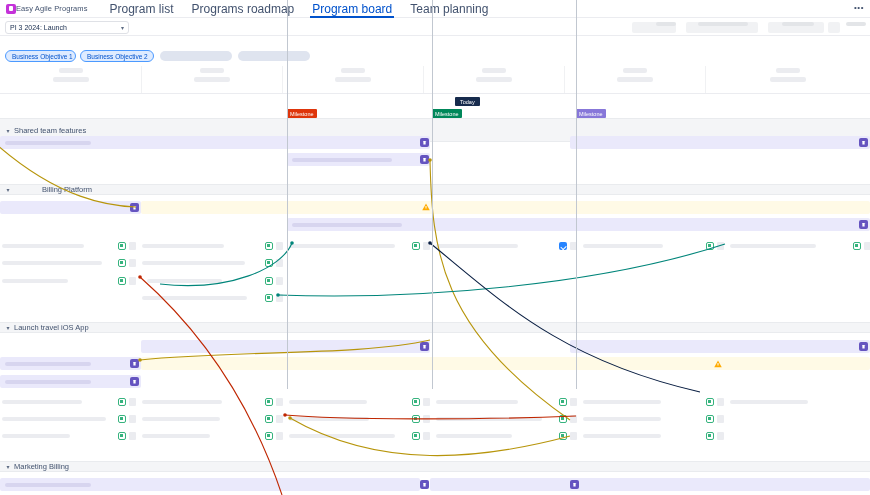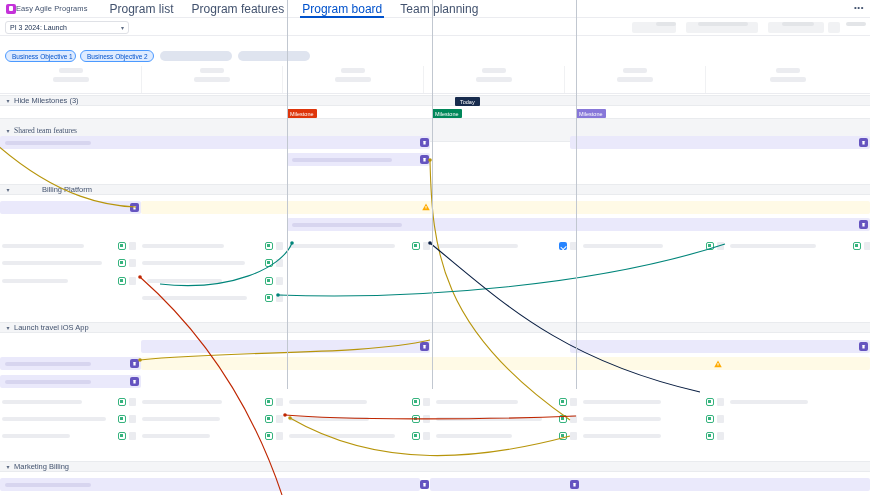--- a/index.html
+++ b/index.html
@@ -182,21 +182,21 @@
 
 <div id="app">
 
   <div class="topnav">
     <div class="brand">
       <div class="brand-logo"></div>
       <span class="brand-name">Easy Agile Programs</span>
     </div>
     <div class="navtabs" id="navtabs">
         <div class="navtab">Program list</div>
-        <div class="navtab">Program features</div>
+        <div class="navtab">Programs roadmap</div>
         <div class="navtab active">Program board</div>
         <div class="navtab">Team planning</div>
       </div>
     <div class="nav-right">
       <div class="dots-btn">•••</div>
     </div>
   </div>
 
   <div class="toolbar">
     <div class="pi-select">
@@ -243,32 +243,28 @@
       <div class="colhdr" style="left: 564px; width: 141px;">
         <div class="t" style="width: 24px;"></div>
         <div class="s" style="width: 36px;"></div>
       </div>
       <div class="colhdr" style="left: 705px; width: 165px;">
         <div class="t" style="width: 24px;"></div>
         <div class="s" style="width: 36px;"></div>
       </div>
     </div>
 
-  <div class="rowbar" style="top:95px;height:11px;">
-    <span class="chev">▾</span>
-    <span>Hide Milestones (3)</span>
-  </div>
   <div class="ms-band" id="msband">
       <div class="ms" style="left: 287px; top: 3px; background: rgb(222, 53, 11);">Milestone</div>
       <div class="ms" style="left: 432px; top: 3px; background: rgb(0, 135, 90);">Milestone</div>
       <div class="ms" style="left: 576px; top: 3px; background: rgb(135, 119, 217);">Milestone</div>
     </div>
 
   <div id="swimlanes">
-      <div class="rowbar" style="top: 118px; height: 24px; font-family: Liberation Serif, serif;">
+      <div class="rowbar" style="top: 118px; height: 24px;">
         <span class="chev">▾</span>
         <span>Shared team features</span>
       </div>
       <div class="rowbar" style="top: 184px; height: 11px; gap: 28px;">
         <span class="chev">▾</span>
         <span>Billing Platform</span>
       </div>
       <div class="rowbar" style="top: 322px; height: 11px;">
         <span class="chev">▾</span>
         <span>Launch travel iOS App</span>

